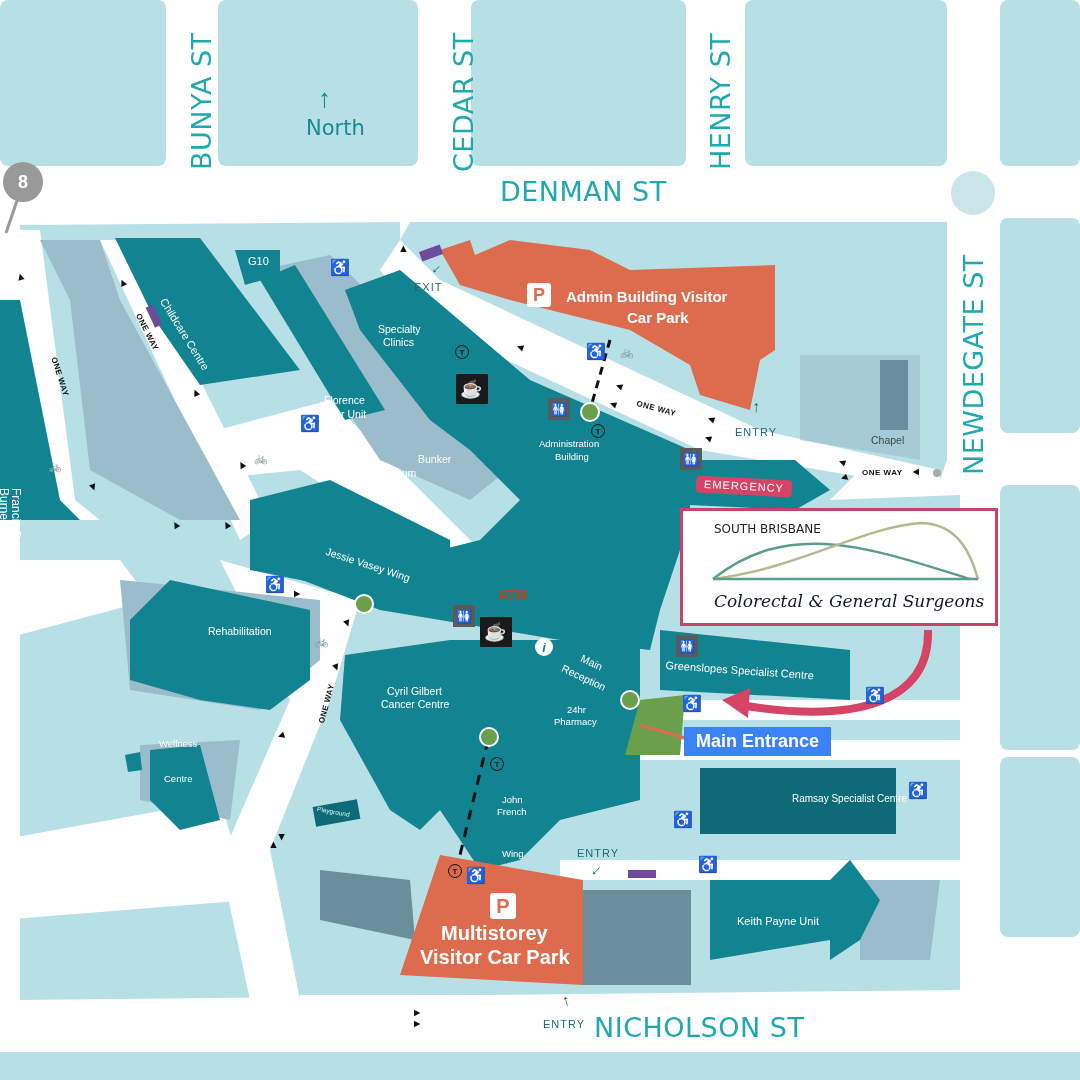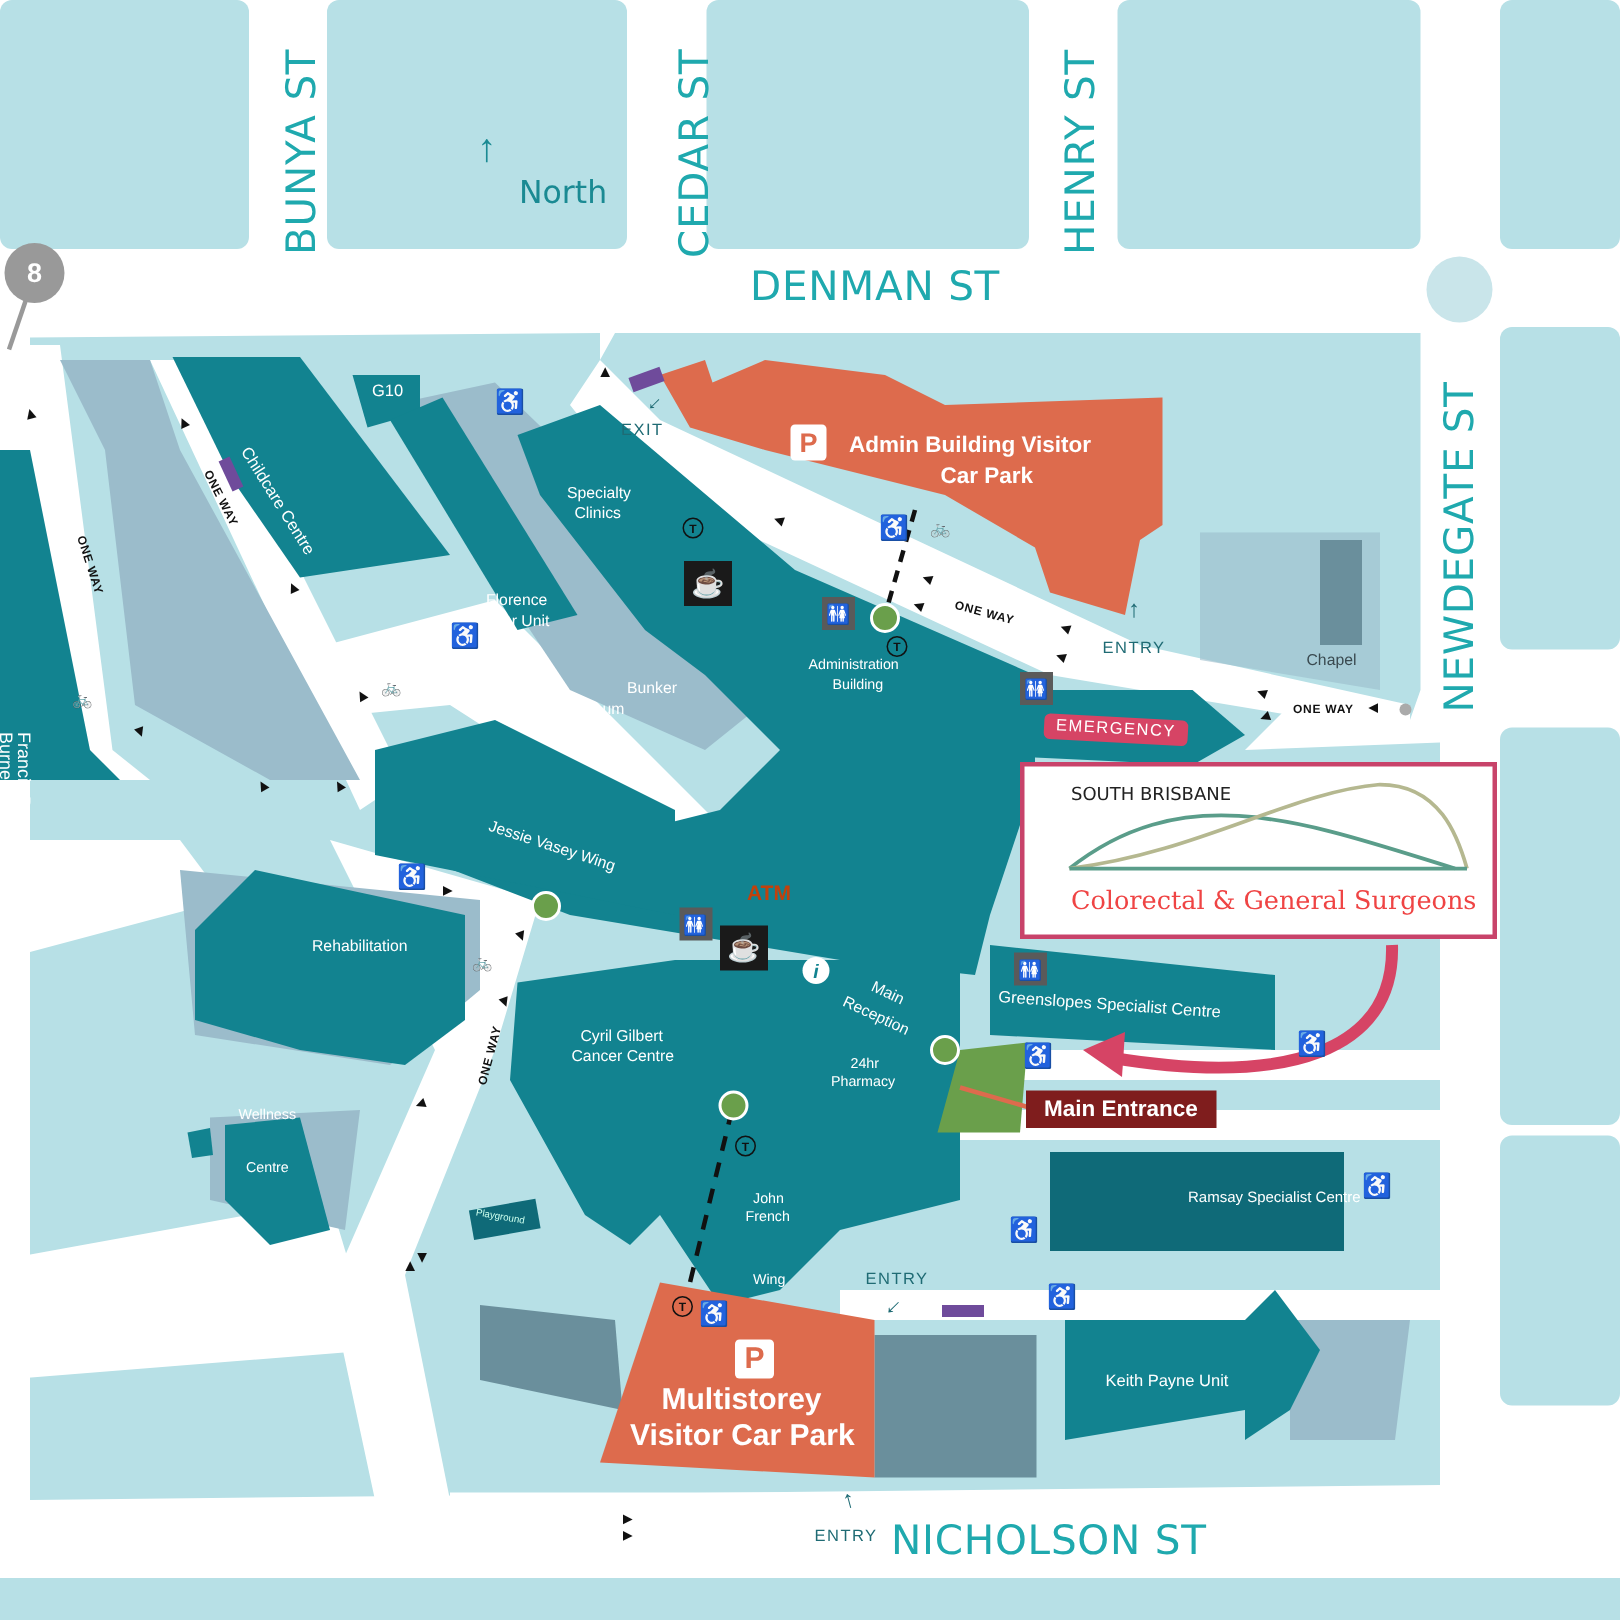--- a/index.html
+++ b/index.html
@@ -99,21 +99,21 @@
 
   <line x1="20" y1="192" x2="6" y2="233" stroke="#999" stroke-width="3"></line>
 
   <circle cx="937" cy="473" r="4" fill="#aaa"></circle>
 
   <path d="M928 630 C 930 700, 860 725, 740 705" fill="none" stroke="#d64465" stroke-width="8"></path>
   <polygon points="722,700 750,688 748,718" fill="#d64465"></polygon>
 </svg>
 
 <div class="lbl" style="left:318px;top:84px;color:#1a8a93;font-size:26px;">↑</div>
-<div class="lbl" style="left:306px;top:116px;color:#1a8a93;font-size:21px;font-family:'DejaVu Sans',sans-serif;margin-left:40px;">North</div>
+<div class="lbl" style="left:306px;top:116px;color:#1a8a93;font-size:21px;font-family:'DejaVu Sans',sans-serif;">North</div>
 
 <div class="icon-box" style="left:3px;top:162px;width:40px;height:40px;border-radius:50%;background:#999;color:#fff;font-size:18px;font-weight:bold;">
       <span>8</span>
     </div>
 
 <div class="lbl street vert" style="left:186px;top:170px;">BUNYA ST</div>
 <div class="lbl street vert" style="left:448px;top:172px;">CEDAR ST</div>
 <div class="lbl street vert" style="left:705px;top:170px;">HENRY ST</div>
 <div class="lbl street" style="left:500px;top:176px;">DENMAN ST</div>
 <div class="lbl street vert" style="left:958px;top:475px;">NEWDEGATE ST</div>
@@ -154,21 +154,21 @@
 <div class="lbl" style="left:317px;top:808px;color:#cfe;font-size:6.5px;transform:rotate(10deg);">Playground</div>
 <div class="lbl bld-sm" style="left:502px;top:795px;">John</div>
 <div class="lbl bld-sm" style="left:497px;top:807px;">French</div>
 <div class="lbl bld-sm" style="left:502px;top:820px;margin-top:29px;">Wing</div>
 <div class="lbl bld" style="left:765px;top:793px;font-size:10px;padding-left:27px;">Ramsay Specialist Centre</div>
 <div class="lbl bld" style="left:737px;top:915px;font-size:11px;">Keith Payne Unit</div>
 <div class="lbl dark" style="left:871px;top:434px;color:#3a4a50;">Chapel</div>
 
 <div class="lbl" style="left:696px;top:478px;background:#d64465;color:#fff;font-size:11px;letter-spacing:1px;padding:2px 8px;border-radius:4px;transform:rotate(3deg);">EMERGENCY</div>
 
-<div class="lbl" style="left:684px;top:727px;background:#7f1d1d;color:#fff;font-size:15px;font-weight:bold;padding:4px 12px;">Main Entrance</div>
+<div class="lbl" style="left:684px;top:727px;background:#3b82f6;color:#fff;font-size:18px;font-weight:bold;padding:4px 12px;">Main Entrance</div>
 
 <div class="lbl entry" style="left:414px;top:281px;">EXIT</div>
 <div class="lbl entry" style="left:735px;top:426px;">ENTRY</div>
 <div class="lbl entry" style="left:577px;top:847px;">ENTRY</div>
 <div class="lbl entry" style="left:543px;top:1018px;">ENTRY</div>
 <div class="lbl" style="left:752px;top:398px;color:#1f6b74;font-size:16px;">↑</div>
 <div class="lbl" style="left:562px;top:992px;color:#1f6b74;font-size:16px;transform:rotate(-15deg);">↑</div>
 <div class="lbl" style="left:592px;top:862px;color:#1f6b74;font-size:16px;transform:rotate(-135deg);">↑</div>
 <div class="lbl" style="left:432px;top:262px;color:#1f6b74;font-size:14px;transform:rotate(-135deg);">↑</div>
 
@@ -178,21 +178,21 @@
 <div class="lbl oneway" style="left:58px;top:356px;transform:rotate(72deg);transform-origin:left top;">ONE WAY</div>
 <div class="lbl oneway" style="left:317px;top:722px;transform:rotate(-75deg);transform-origin:left top;">ONE WAY</div>
 
 <div style="position:absolute;left:680px;top:508px;width:318px;height:118px;border:3px solid #c8436a;background:#fff;box-sizing:border-box;">
   <div style="position:absolute;left:31px;top:11px;font-size:12px;color:#222;font-family:'DejaVu Sans',sans-serif;">SOUTH BRISBANE</div>
   <svg width="318" height="118" style="position:absolute;left:-3px;top:-3px;">
     <path d="M33 71 C 110 10, 190 40, 290 71" fill="none" stroke="#5a9d8a" stroke-width="2.5"></path>
     <path d="M33 71 C 120 60, 180 20, 240 15 C 280 15, 292 50, 298 71" fill="none" stroke="#b5b890" stroke-width="2.5"></path>
     <line x1="33" y1="71" x2="298" y2="71" stroke="#5a9d8a" stroke-width="2.5"></line>
   </svg>
-  <div style="position:absolute;left:31px;top:80px;font-size:17px;color:#ef4444;font-family:'DejaVu Serif',serif;">Colorectal &amp; General Surgeons</div>
+  <div style="position:absolute;left:31px;top:80px;font-size:17px;color:#0f172a;font-family:'DejaVu Serif',serif;font-style:italic;">Colorectal &amp; General Surgeons</div>
 </div>
 
 <div class="icon-box cafe" style="left:456px;top:374px;">☕</div>
 <div class="icon-box cafe" style="left:480px;top:617px;">☕</div>
 
 <div class="icon-box toilet" style="left:548px;top:398px;">🚻</div>
 <div class="icon-box toilet" style="left:680px;top:448px;">🚻</div>
 <div class="icon-box toilet" style="left:453px;top:605px;">🚻</div>
 <div class="icon-box toilet" style="left:676px;top:635px;">🚻</div>
 

